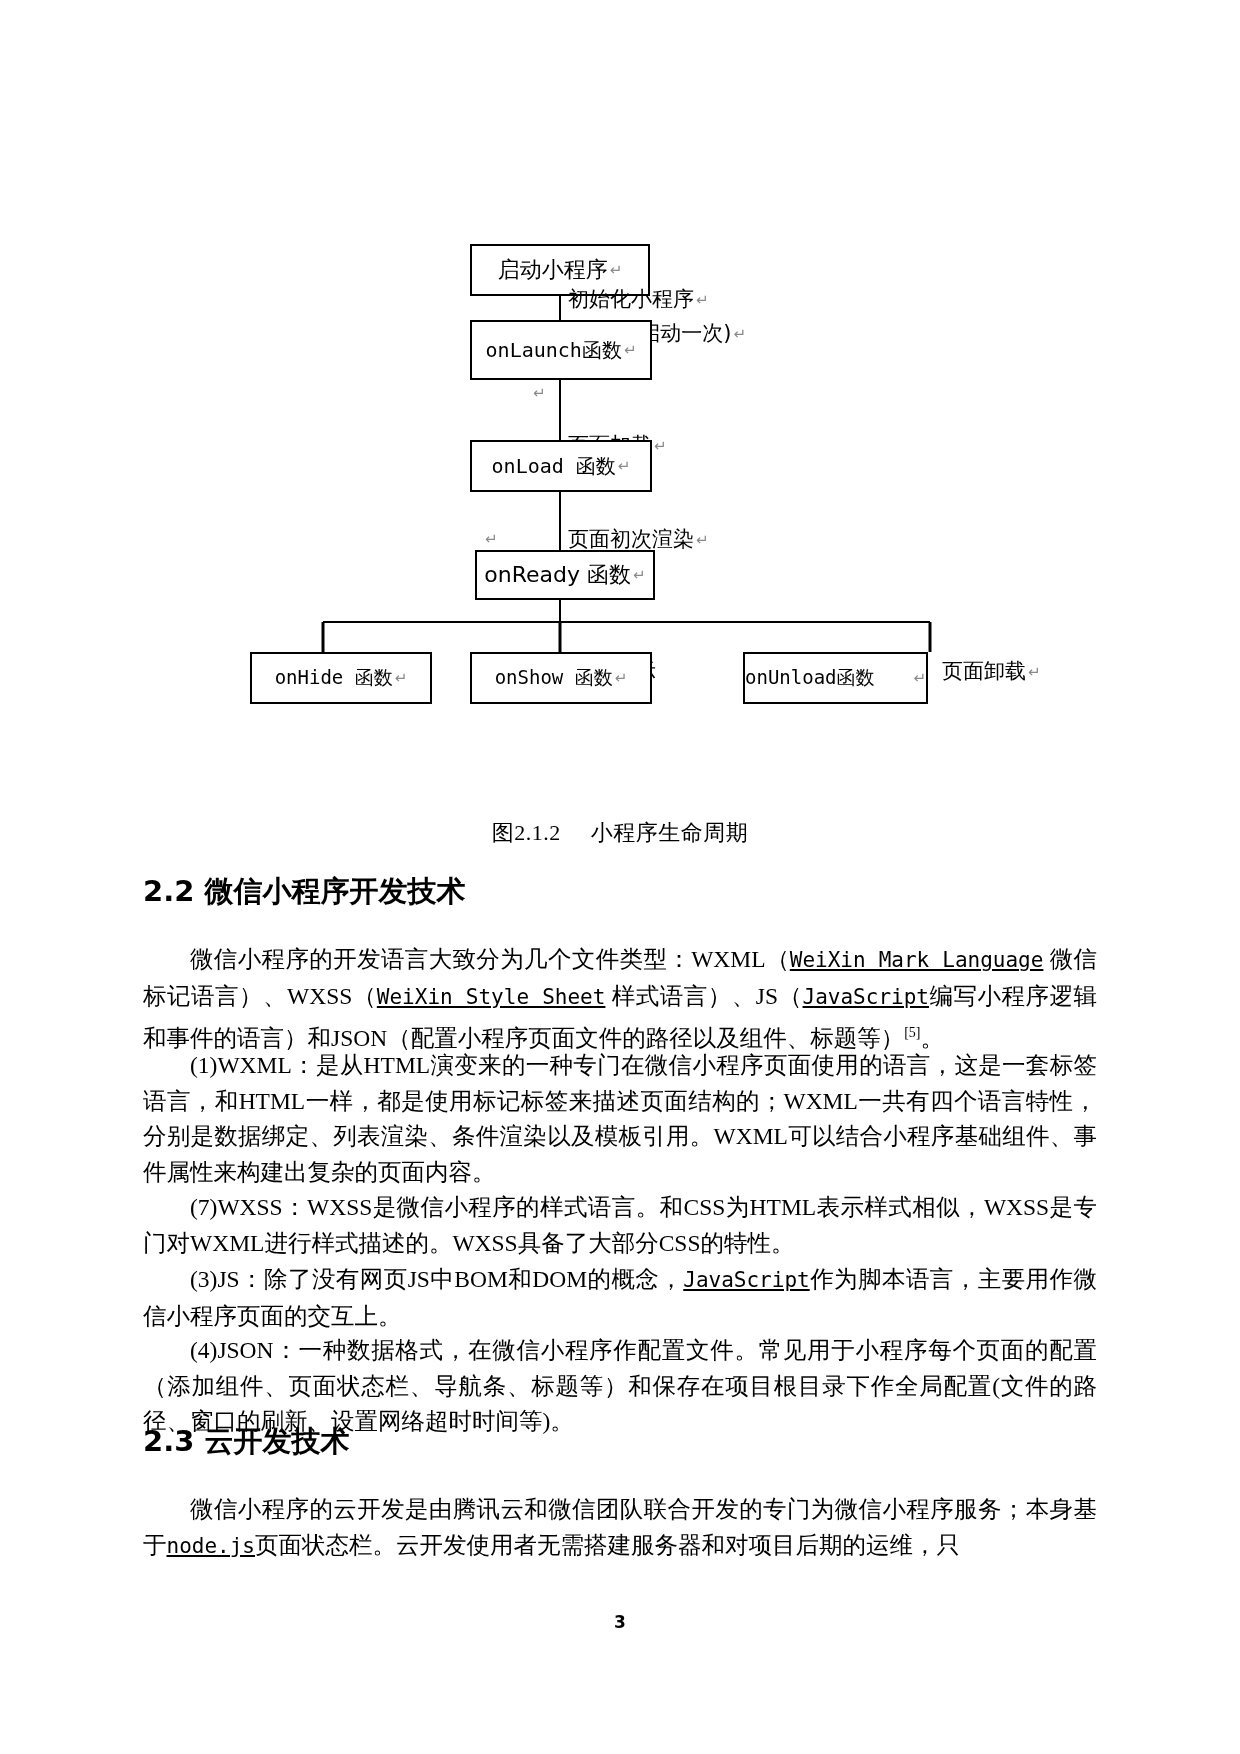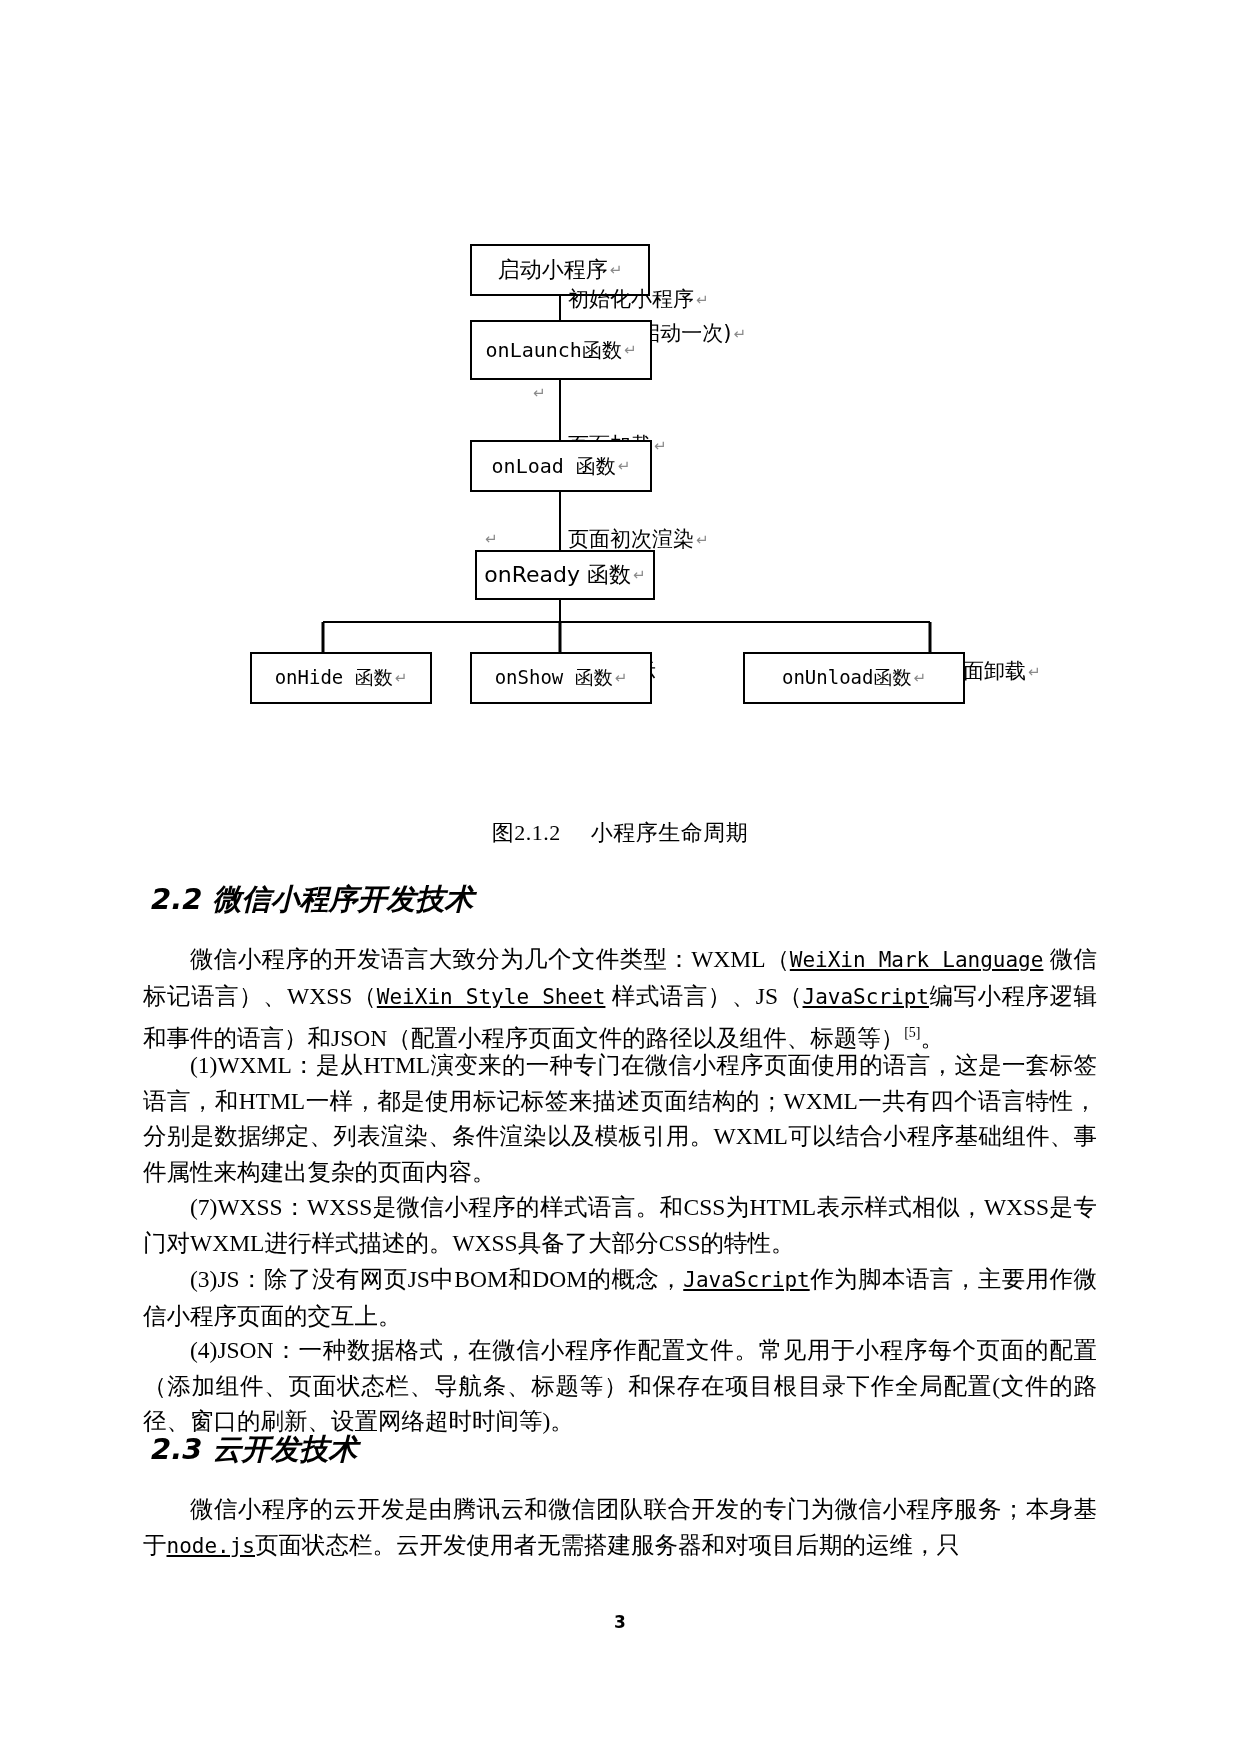--- a/index.html
+++ b/index.html
@@ -88,28 +88,27 @@
     font-size: 22px;
     letter-spacing: 0.5px;
   }
   .caption .num {
     font-family: "Liberation Serif", serif;
   }
 
   
   h2.section {
     position: absolute;
-    margin: 8px;
+    margin: 0;
     left: 143px;
     font-family: "DejaVu Sans", "Liberation Sans", sans-serif;
     font-weight: bold;
     font-size: 29px;
     letter-spacing: 0px;
     white-space: nowrap;
-    font-style: italic;
   }
   #h-22 { top: 872px; }
   #h-23 { top: 1422px; }
 
   
   .body-block {
     position: absolute;
     left: 143px;
     width: 954px;
     font-family: "Liberation Serif", "DejaVu Serif", serif;
@@ -232,21 +231,21 @@
     </div>
 
     <div class="node" style="left:110px; top:462px; width:182px; height:52px; font-size:19px;">
       <span>onHide 函数</span>
         <span class="pilcrow">↵</span>
     </div>
     <div class="node" style="left:330px; top:462px; width:182px; height:52px; font-size:19px;">
       <span>onShow 函数</span>
         <span class="pilcrow">↵</span>
     </div>
-    <div class="node" style="left:603px; top:462px; width:222px; height:52px; font-size:19px;">
+    <div class="node" style="left:603px; top:462px; width:185px; height:52px; font-size:19px;justify-content:space-between;">
       <span>onUnload函数</span>
         <span class="pilcrow">↵</span>
     </div>
   </div>
 
   <div class="caption">
     <span class="num">图2.1.2</span>&nbsp;&nbsp;&nbsp;&nbsp;<span>小程序生命周期</span>
   </div>
 
   <h2 class="section" id="h-22">2.2  微信小程序开发技术</h2>

